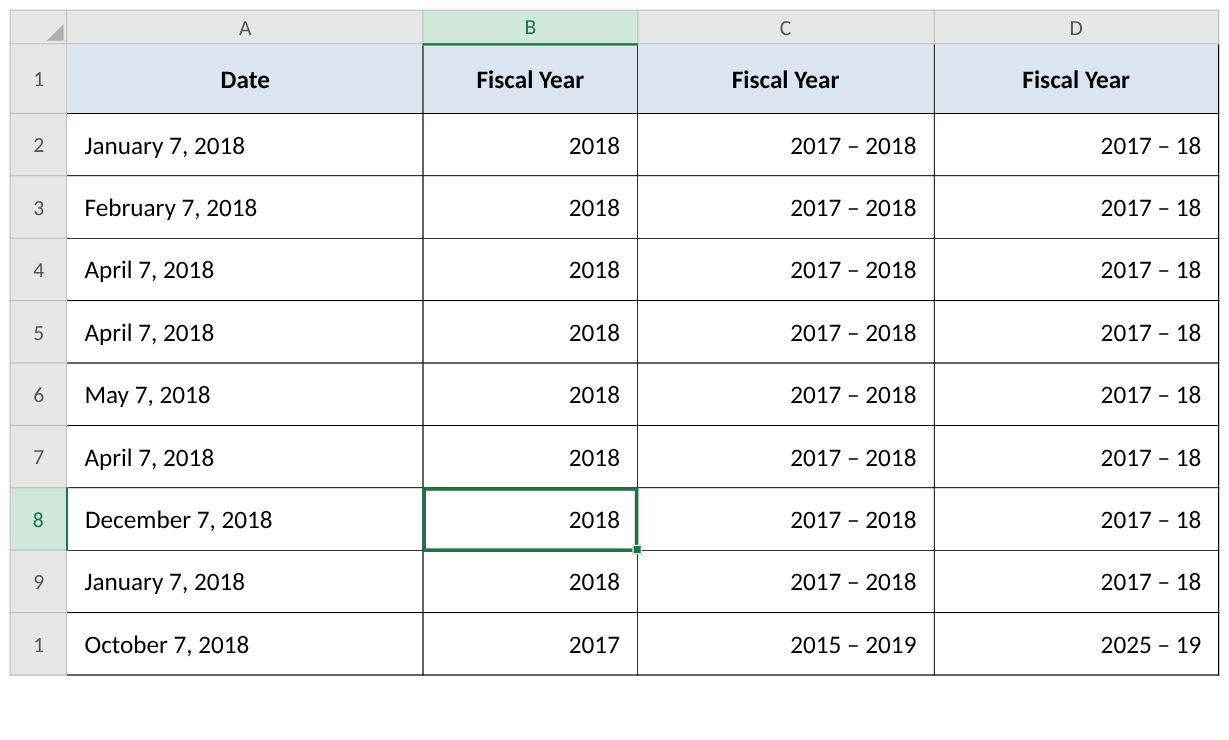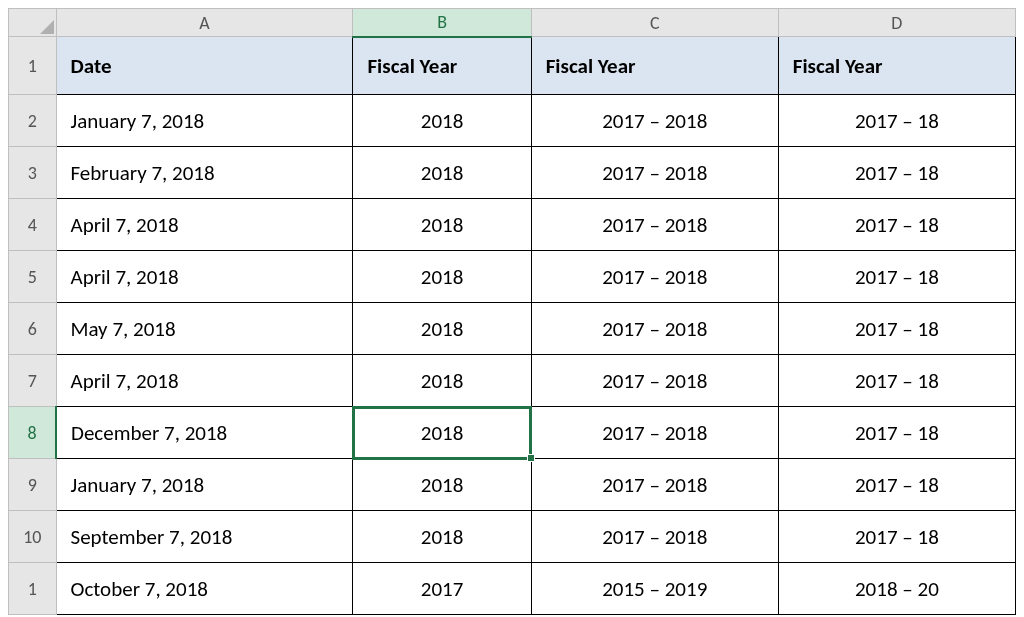--- a/index.html
+++ b/index.html
@@ -71,24 +71,25 @@
       background: #fff;
       height: 52px;
       padding: 0 14px;
       vertical-align: middle;
       font-size: 21px;
       position: relative;
     }
     td.cell.header-row {
       background: #dbe5f1;
       font-weight: bold;
+      text-align: center;
       height: 58px;
     }
     td.cell.center {
-      text-align: center;
+      text-align: right;
     }
     td.cell.left {
       text-align: left;
     }
     .col-a { width: 300px; }
     .col-b { width: 180px; }
     .col-c { width: 250px; }
     .col-d { width: 240px; }
 
     .active-cell {
@@ -191,34 +192,27 @@
     </tr>
 
     <tr>
       <th class="row-header">9</th>
       <td class="cell left col-a">January 7, 2018</td>
       <td class="cell center col-b">2018</td>
       <td class="cell center col-c">2017 – 2018</td>
       <td class="cell center col-d">2017 – 18</td>
     </tr>
 
-    <tr>
-      <th class="row-header">10</th>
-      <td class="cell left col-a">September 7, 2018</td>
-      <td class="cell center col-b">2018</td>
-      <td class="cell center col-c">2017 – 2018</td>
-      <td class="cell center col-d">2017 – 18</td>
-    </tr>
 
     <tr>
       <th class="row-header">1</th>
       <td class="cell left col-a">October 7, 2018</td>
       <td class="cell center col-b">2017</td>
       <td class="cell center col-c">2015 – 2019</td>
-      <td class="cell center col-d">2018 – 20</td>
+      <td class="cell center col-d">2025 – 19</td>
     </tr>
 
   </tbody>
     </table>
 </div>
 
 
 
 
 </body></html>

